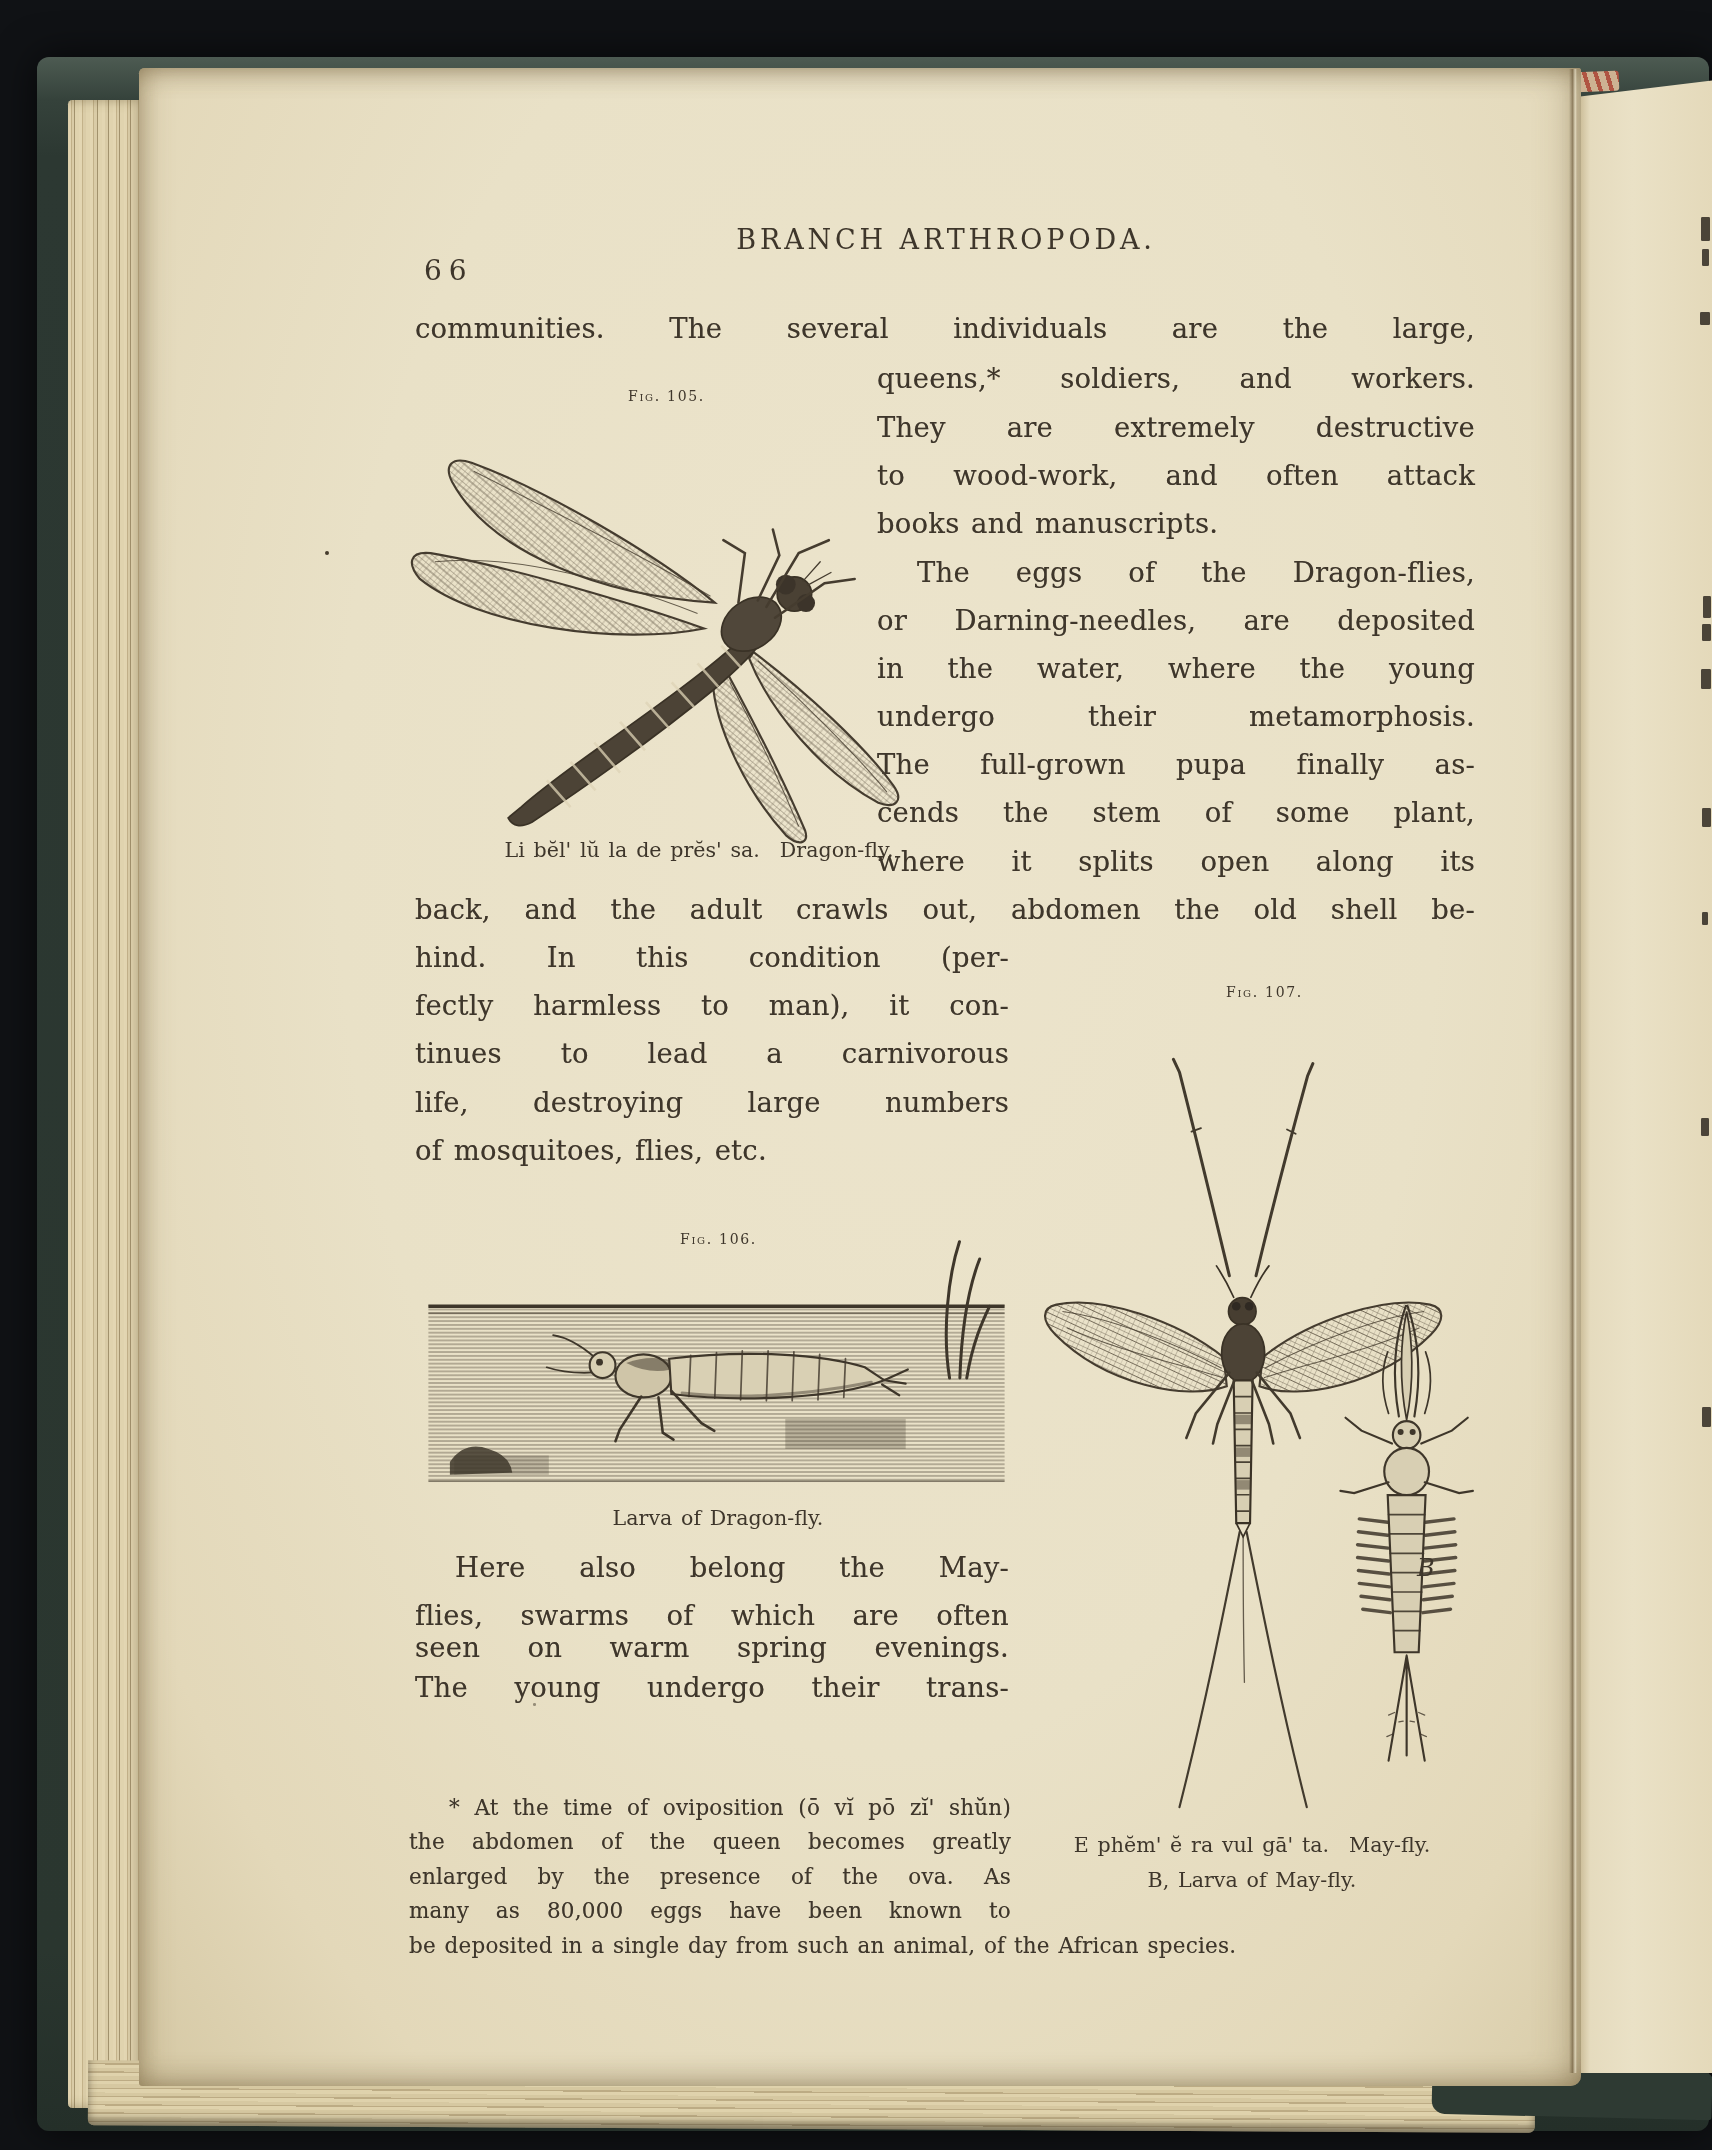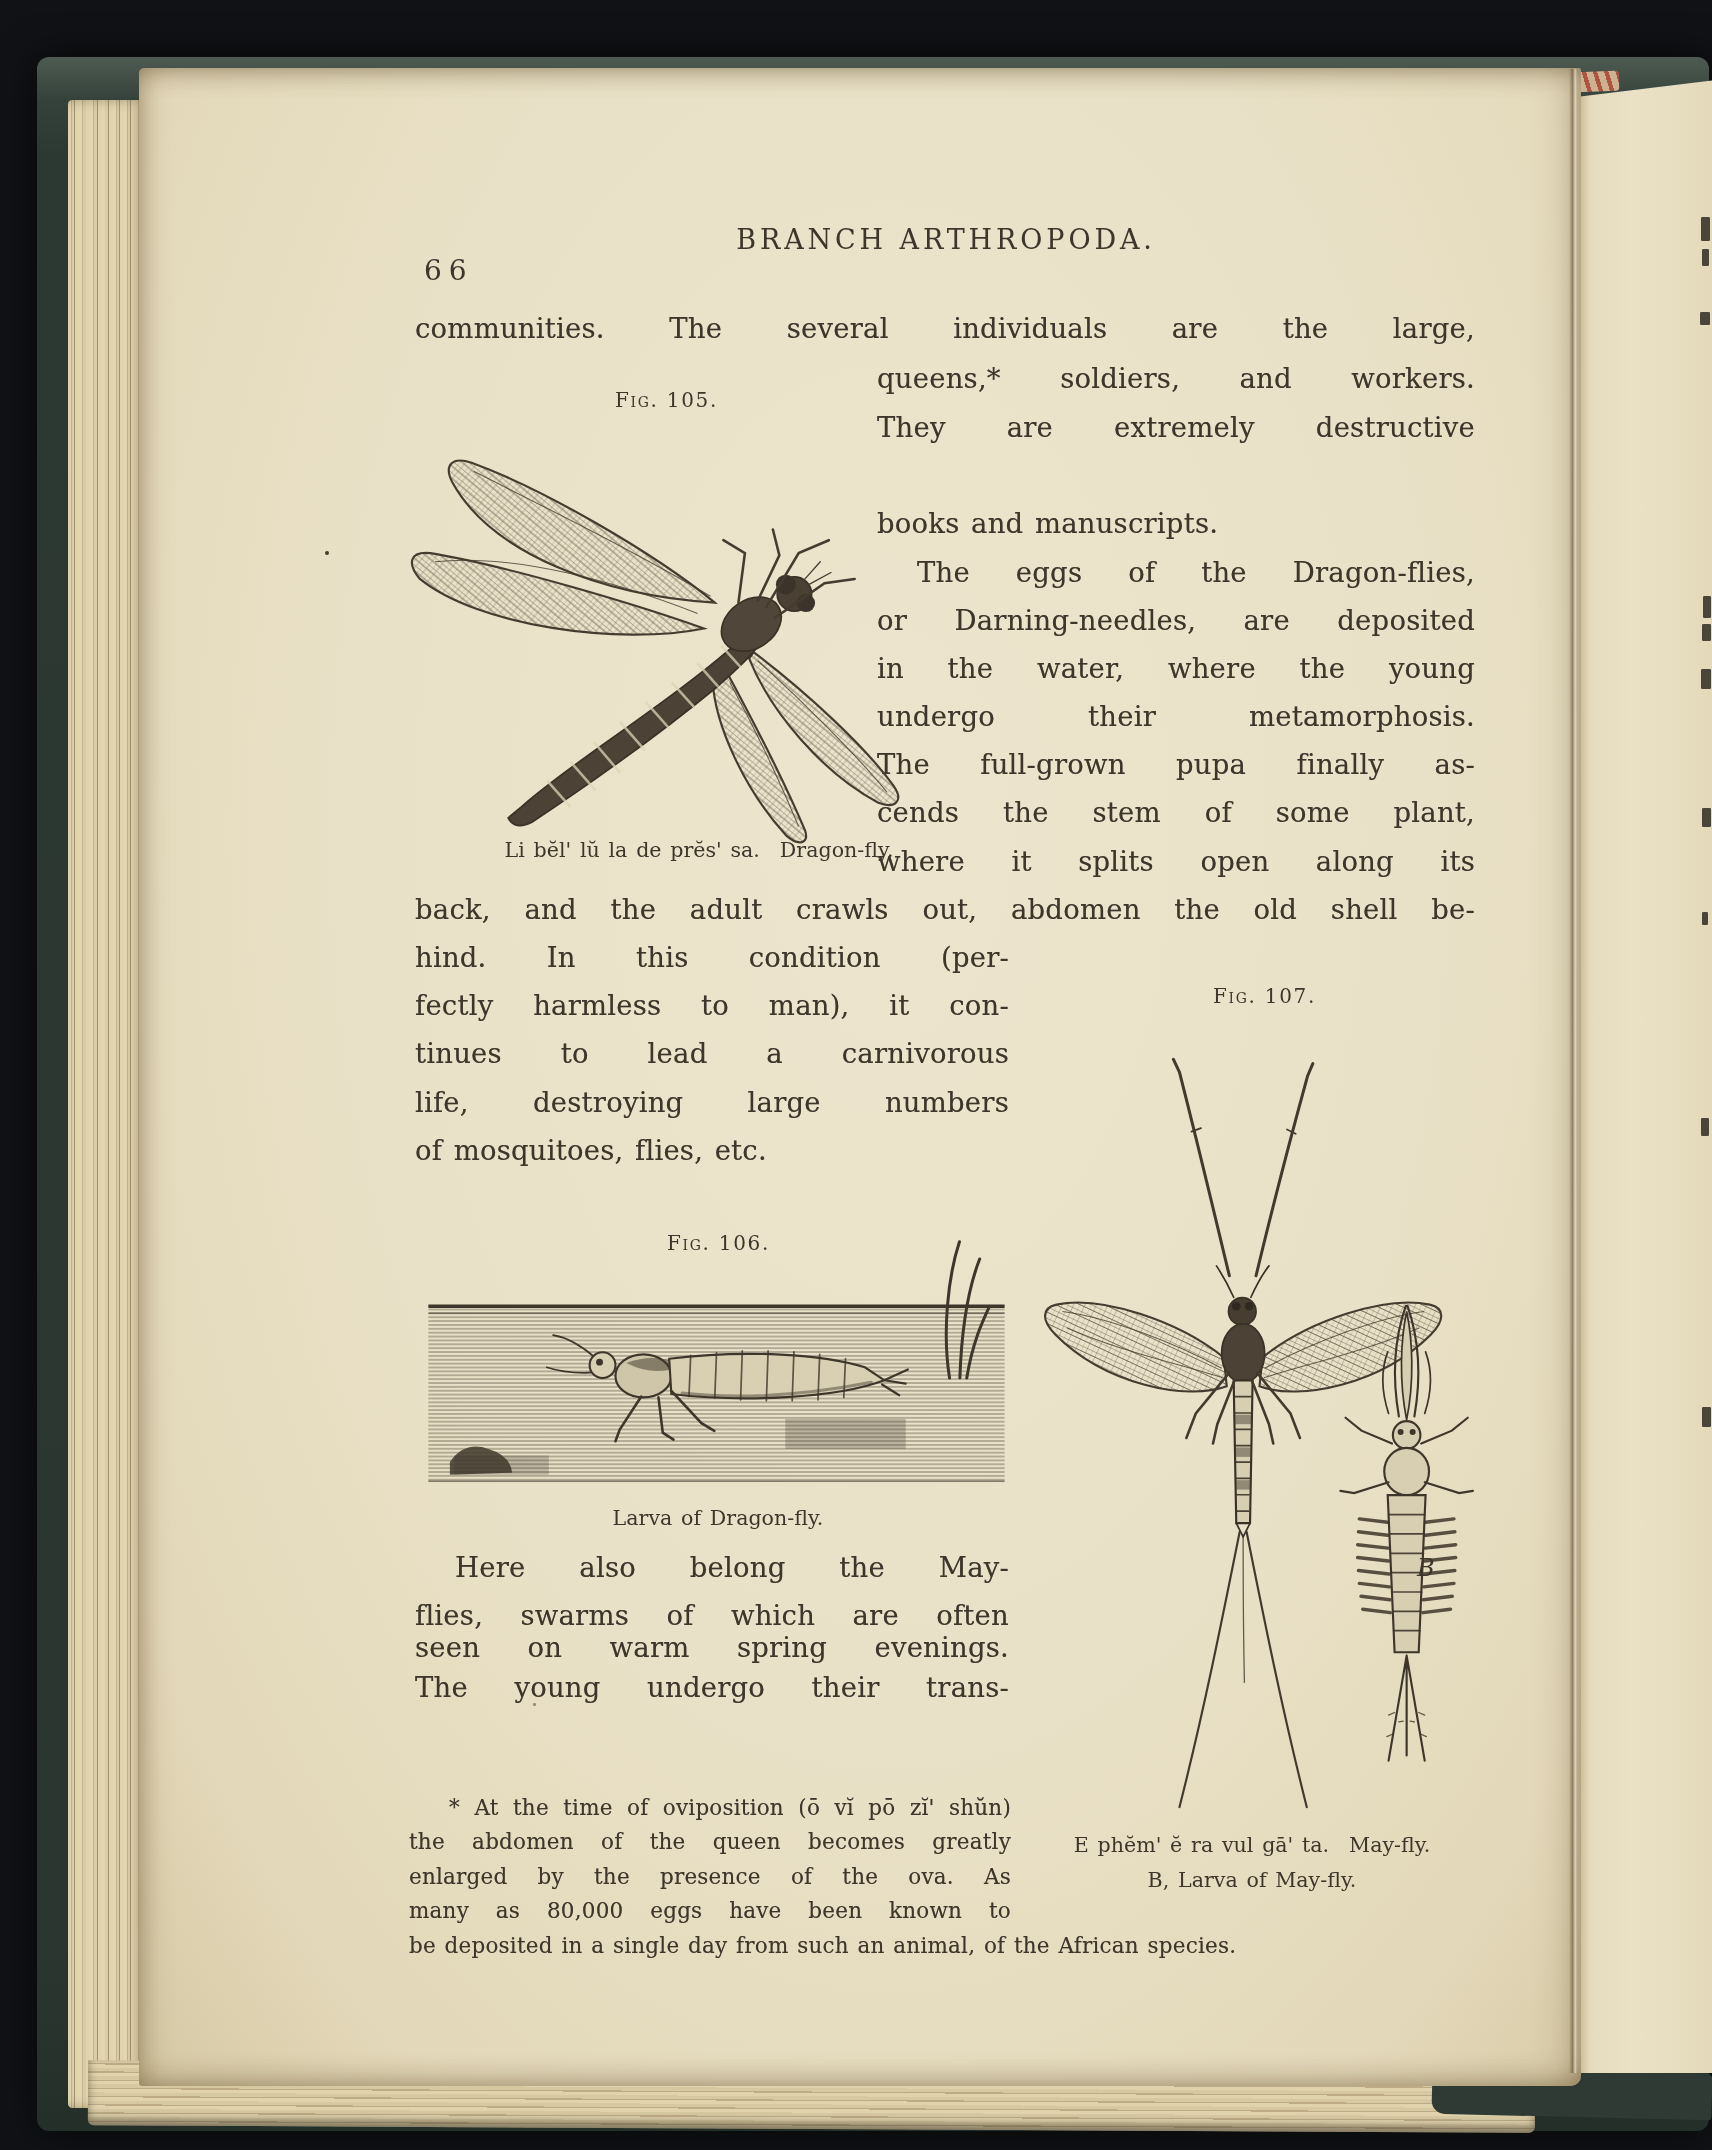--- a/index.html
+++ b/index.html
@@ -51,21 +51,21 @@
   
   .content{position:absolute;inset:0;}
   .bl{position:absolute;font-size:27.5px;line-height:1.15;text-align:justify;text-align-last:justify;
     letter-spacing:0.2px;word-spacing:2.6px;text-shadow:0 0 0.4px rgba(62,54,42,.45);}
   .nj{text-align:left;text-align-last:left;}
   .ind{text-indent:40px;}
   .fn{font-size:21.5px;word-spacing:1.7px;}
   .it{}
   .pageno{position:absolute;font-size:28px;letter-spacing:6.9px;margin-top:34px;}
   .title{position:absolute;font-size:27px;letter-spacing:3.9px;text-align-last:center;}
-  .figlab{position:absolute;font-size:20px;font-variant:small-caps;letter-spacing:1.7px;
+  .figlab{position:absolute;font-size:14px;font-variant:small-caps;letter-spacing:1.7px;
     text-align:center;text-align-last:center;}
   .cap{position:absolute;font-size:20.6px;text-align:left;text-align-last:center;word-spacing:2.2px;}
   .cap .gap{display:inline-block;width:20px;}
   .bmark{position:absolute;font-size:24px;font-style:italic;}
   svg{position:absolute;overflow:visible;}
 </style>
 </head>
 <body>
 
 <div class="canvas">
@@ -97,20 +97,21 @@
     <div class="speck" style="left:325px;top:551px;width:3.9px;height:3.9px"></div>
     <div class="speck" style="left:533px;top:1703px;width:2.6px;height:2.6px;opacity:.5"></div>
 
     <div class="pageno" style="left:424px;top:220px">66</div>
     <div class="title" style="left:632px;top:224px;width:628px">BRANCH ARTHROPODA.</div>
 
     <div class="bl" style="left:415px;top:313px;width:1060px"><span>communities.  The several individuals are the large,</span></div>
 
     <div class="bl" style="left:877px;top:363px;width:598px"><span>queens,* soldiers, and workers.</span></div>
     <div class="bl" style="left:877px;top:412px;width:598px"><span>They are extremely destructive</span></div>
+    <div class="bl" style="left:877px;top:460px;width:598px"><span>to wood-work, and often attack</span></div>
     <div class="bl nj" style="left:877px;top:508px;width:598px"><span>books and manuscripts.</span></div>
     <div class="bl ind" style="left:877px;top:557px;width:598px"><span>The eggs of the </span><span class="it">Dragon-flies</span><span>,</span></div>
     <div class="bl" style="left:877px;top:605px;width:598px"><span>or </span><span class="it">Darning-needles</span><span>, are deposited</span></div>
     <div class="bl" style="left:877px;top:653px;width:598px"><span>in the water, where the young</span></div>
     <div class="bl" style="left:877px;top:701px;width:598px"><span>undergo their metamorphosis.</span></div>
     <div class="bl" style="left:877px;top:749px;width:598px"><span>The full-grown pupa finally as-</span></div>
     <div class="bl" style="left:877px;top:797px;width:598px"><span>cends the stem of some plant,</span></div>
     <div class="bl" style="left:877px;top:846px;width:598px"><span>where it splits open along its</span></div>
 
     <div class="bl" style="left:415px;top:894px;width:1060px"><span>back, and the adult crawls out, abdomen the old shell be-</span></div>

